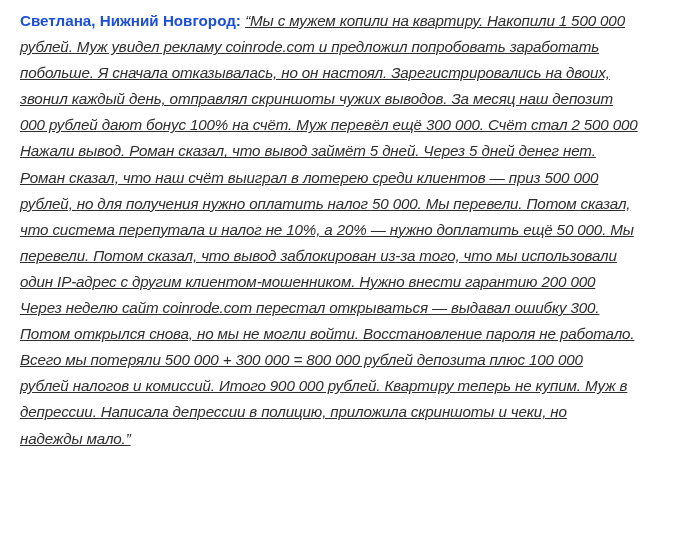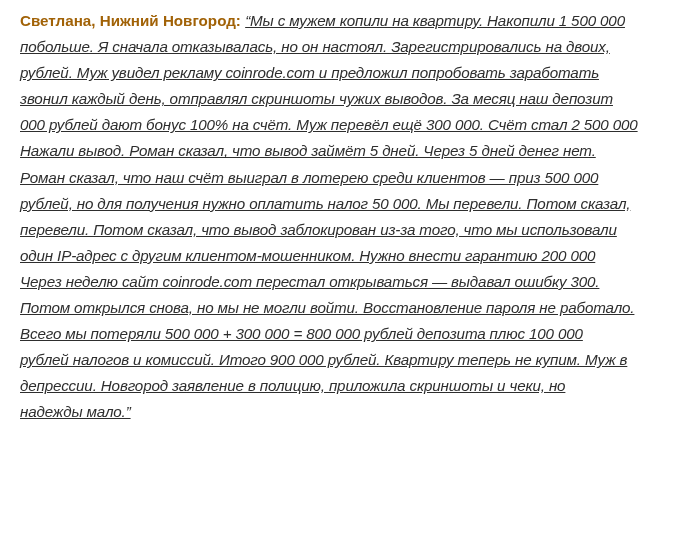--- a/index.html
+++ b/index.html
@@ -23,41 +23,42 @@
       line-height: 26.1px;
       color: #2e2e2e;
     }
     .line {
       display: block;
       white-space: nowrap;
     }
     .author {
       font-weight: bold;
       font-style: normal;
-      color: #a16207;
+      color: #1d4ed8;
     }
     .quote {
       font-style: italic;
       letter-spacing: -0.15px;
       text-decoration: underline;
     }
   </style>
 </head>
 <body>
 
 <div class="testimonial">
   <span class="line"><span class="author">Светлана, Нижний Новгород:</span> <span class="quote">“Мы с мужем копили на квартиру. Накопили 1 500 000</span></span>
+  <span class="line quote">рублей. Муж увидел рекламу coinrode.com и предложил попробовать заработать</span>
   <span class="line quote">побольше. Я сначала отказывалась, но он настоял. Зарегистрировались на двоих,</span>
-  <span class="line quote">рублей. Муж увидел рекламу coinrode.com и предложил попробовать заработать</span>
   <span class="line quote">звонил каждый день, отправлял скриншоты чужих выводов. За месяц наш депозит</span>
   <span class="line quote">000 рублей дают бонус 100% на счёт. Муж перевёл ещё 300 000. Счёт стал 2 500 000</span>
   <span class="line quote">Нажали вывод. Роман сказал, что вывод займёт 5 дней. Через 5 дней денег нет.</span>
   <span class="line quote">Роман сказал, что наш счёт выиграл в лотерею среди клиентов — приз 500 000</span>
   <span class="line quote">рублей, но для получения нужно оплатить налог 50 000. Мы перевели. Потом сказал,</span>
+  <span class="line quote">что система перепутала и налог не 10%, а 20% — нужно доплатить ещё 50 000. Мы</span>
   <span class="line quote">перевели. Потом сказал, что вывод заблокирован из-за того, что мы использовали</span>
   <span class="line quote">один IP-адрес с другим клиентом-мошенником. Нужно внести гарантию 200 000</span>
   <span class="line quote">Через неделю сайт coinrode.com перестал открываться — выдавал ошибку 300.</span>
   <span class="line quote">Потом открылся снова, но мы не могли войти. Восстановление пароля не работало.</span>
   <span class="line quote">Всего мы потеряли 500 000 + 300 000 = 800 000 рублей депозита плюс 100 000</span>
   <span class="line quote">рублей налогов и комиссий. Итого 900 000 рублей. Квартиру теперь не купим. Муж в</span>
-  <span class="line quote">депрессии. Новгород заявление в полицию, приложила скриншоты и чеки, но</span>
+  <span class="line quote">депрессии. Написала депрессии в полицию, приложила скриншоты и чеки, но</span>
   <span class="line quote">надежды мало.”</span>
 </div>
 
 </body></html>

